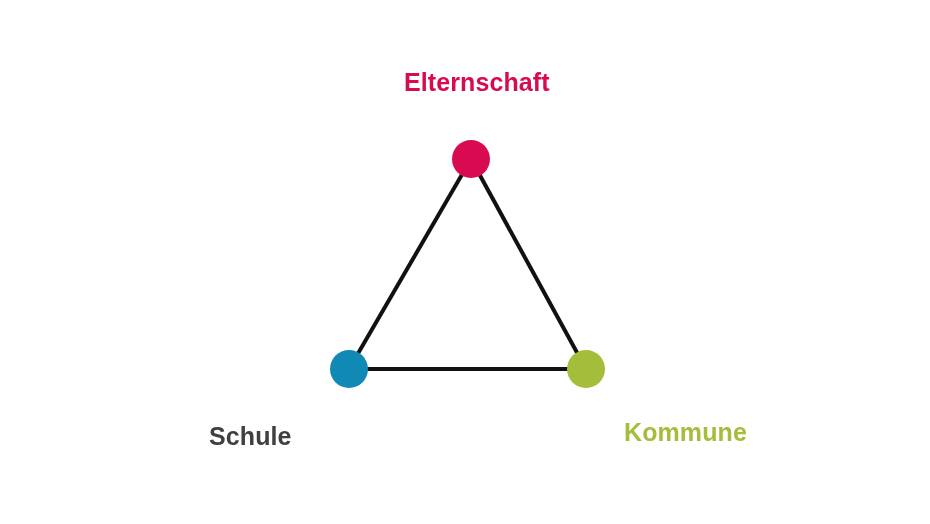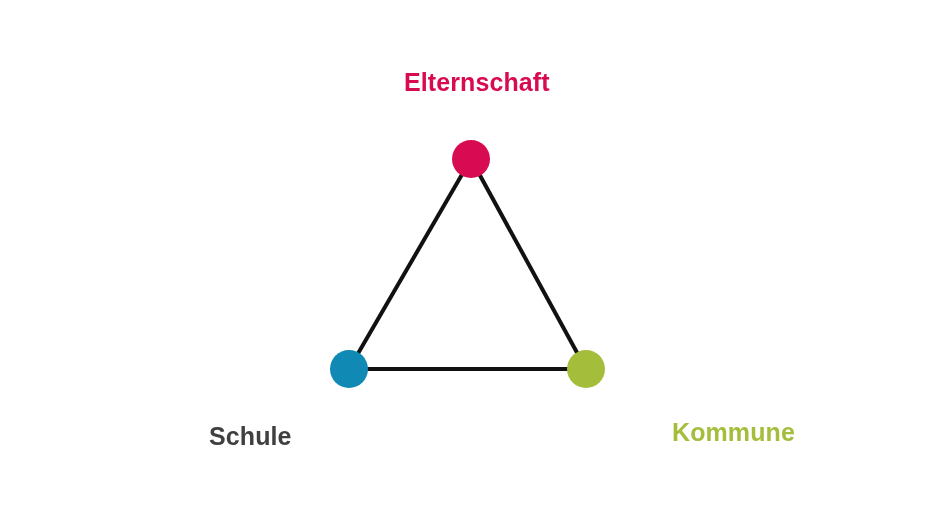--- a/index.html
+++ b/index.html
@@ -38,21 +38,21 @@
   }
   #label-elternschaft {
     left: 404px;
     top: 70px;
   }
   #label-schule {
     left: 209px;
     top: 424px;
   }
   #label-kommune {
-    left: 672px;
+    left: 624px;
     top: 420px;
   }
 </style>
 </head>
 <body>
 
 <div id="canvas" style="width: 930px; height: 524px; background: rgb(255, 255, 255);">
 
   <svg id="triangle-svg" viewBox="0 0 930 524" xmlns="http://www.w3.org/2000/svg">
     <g>

